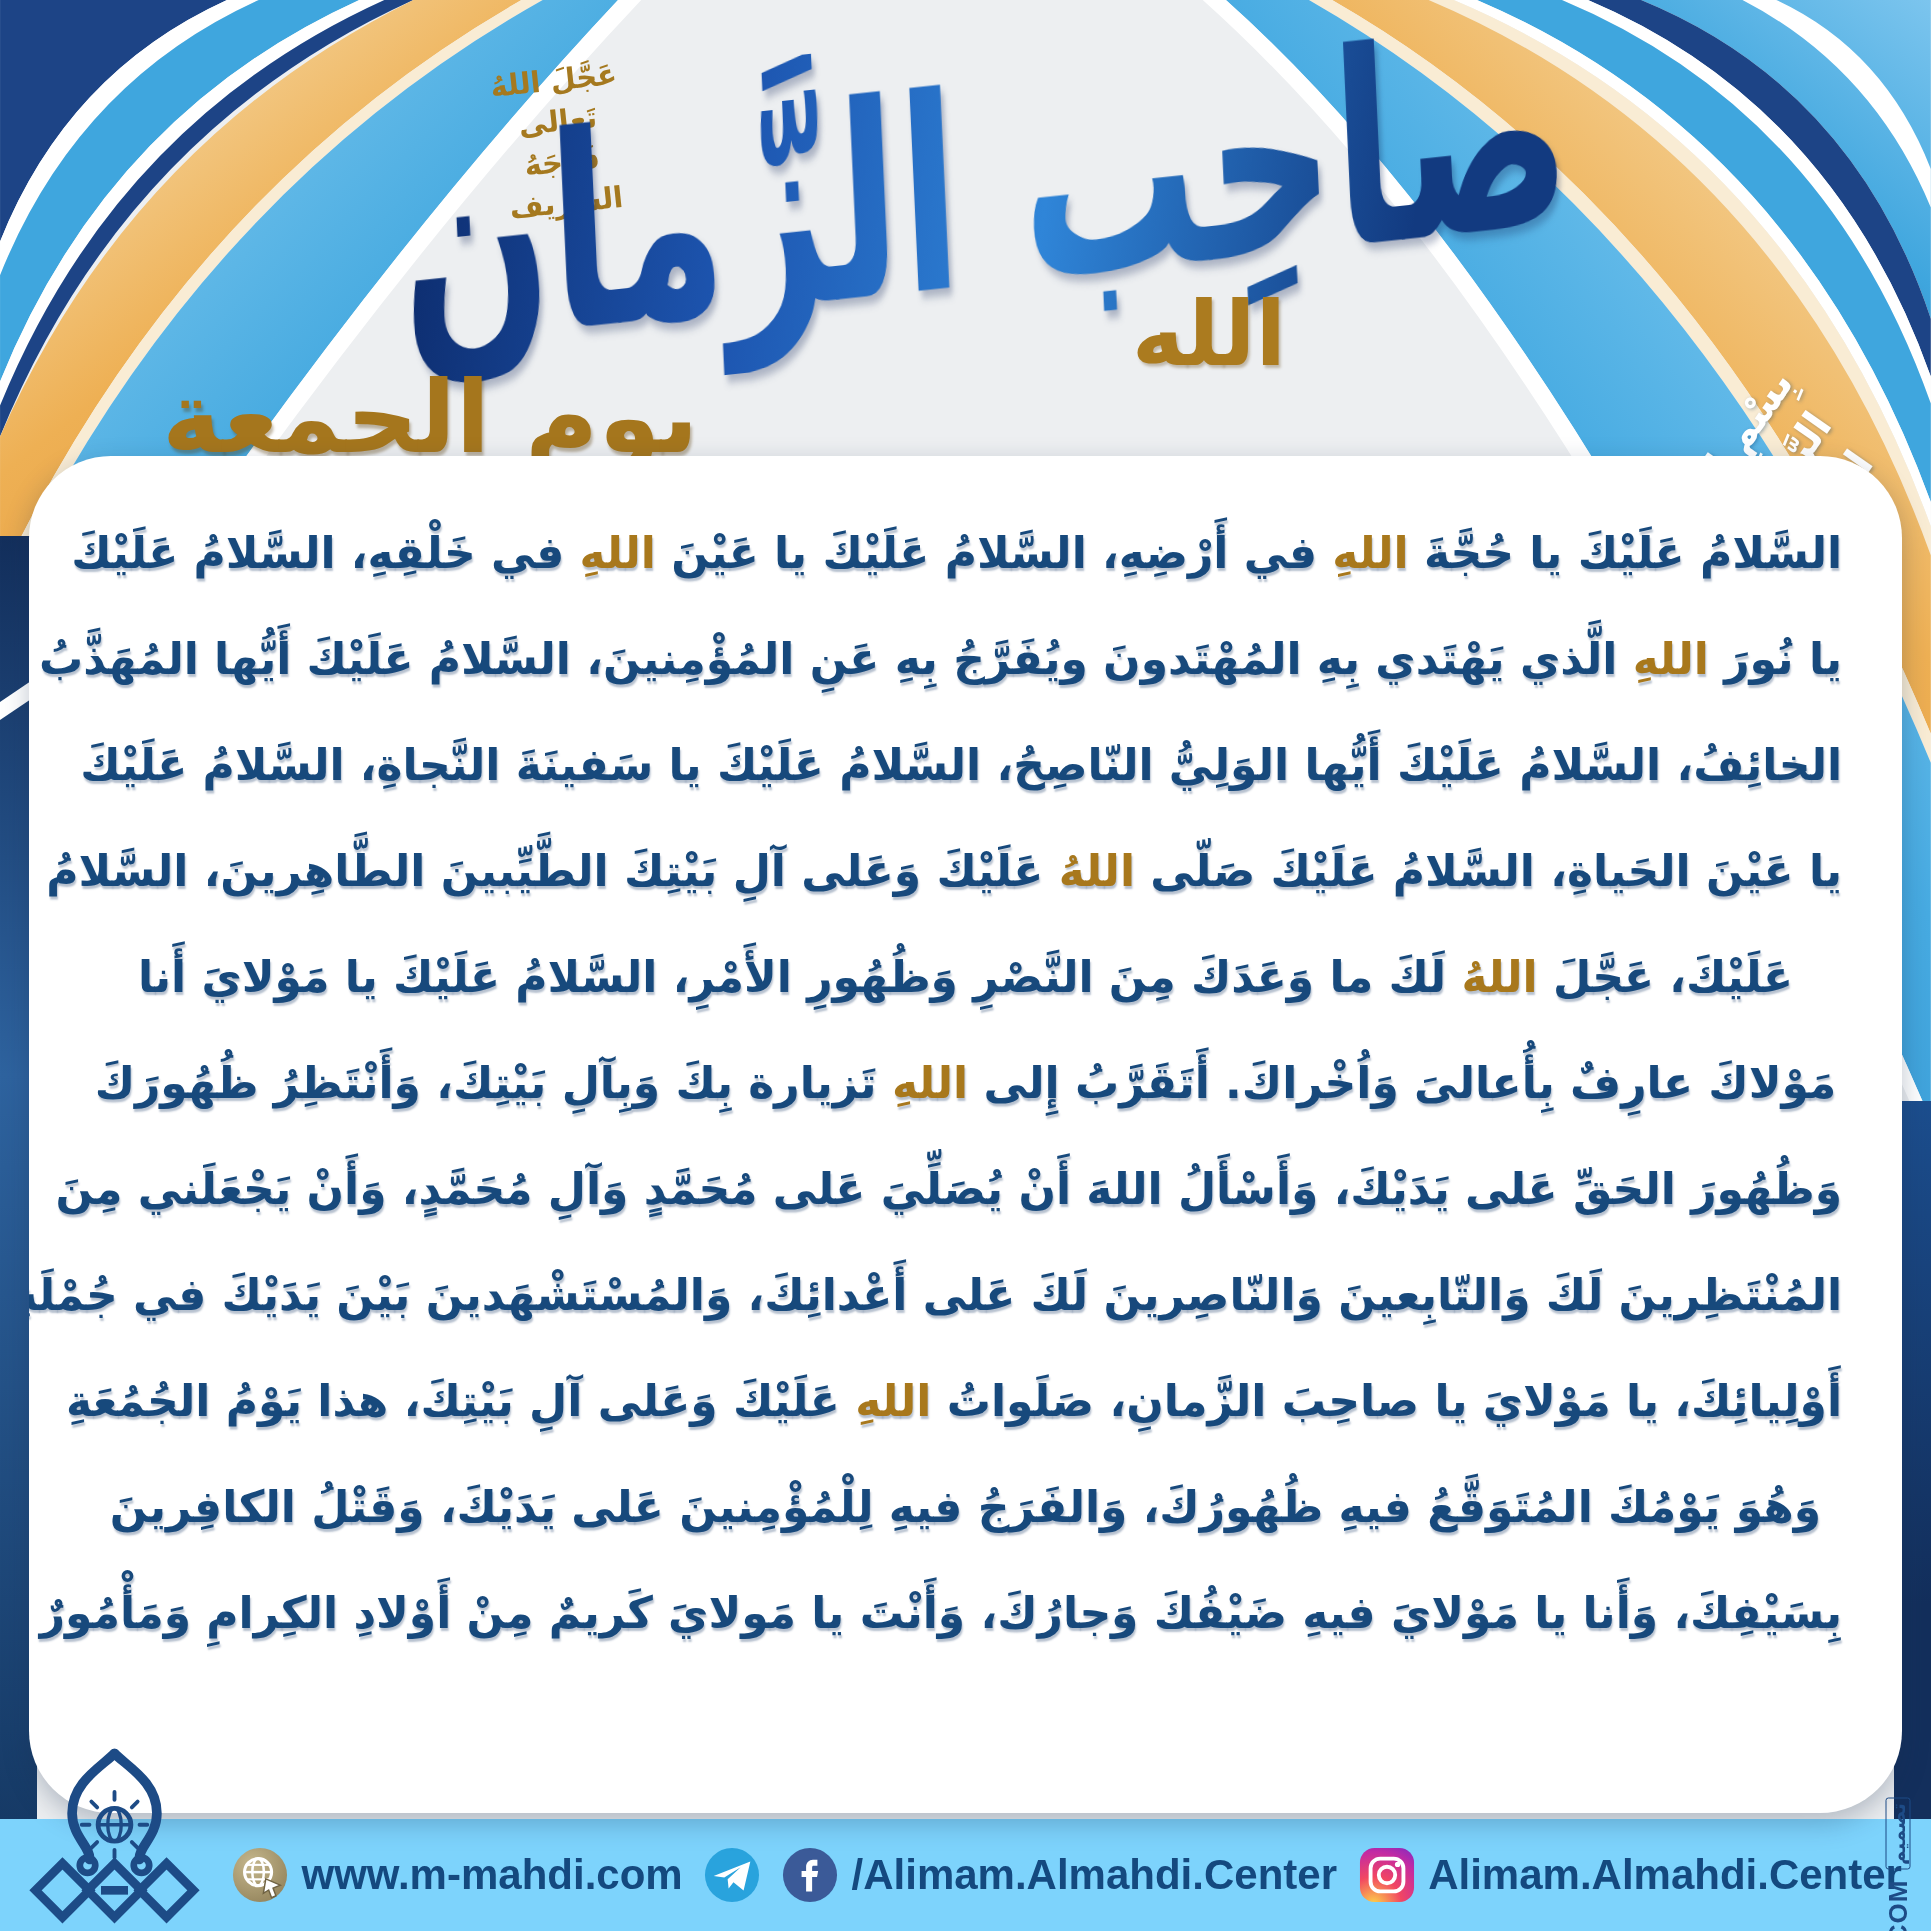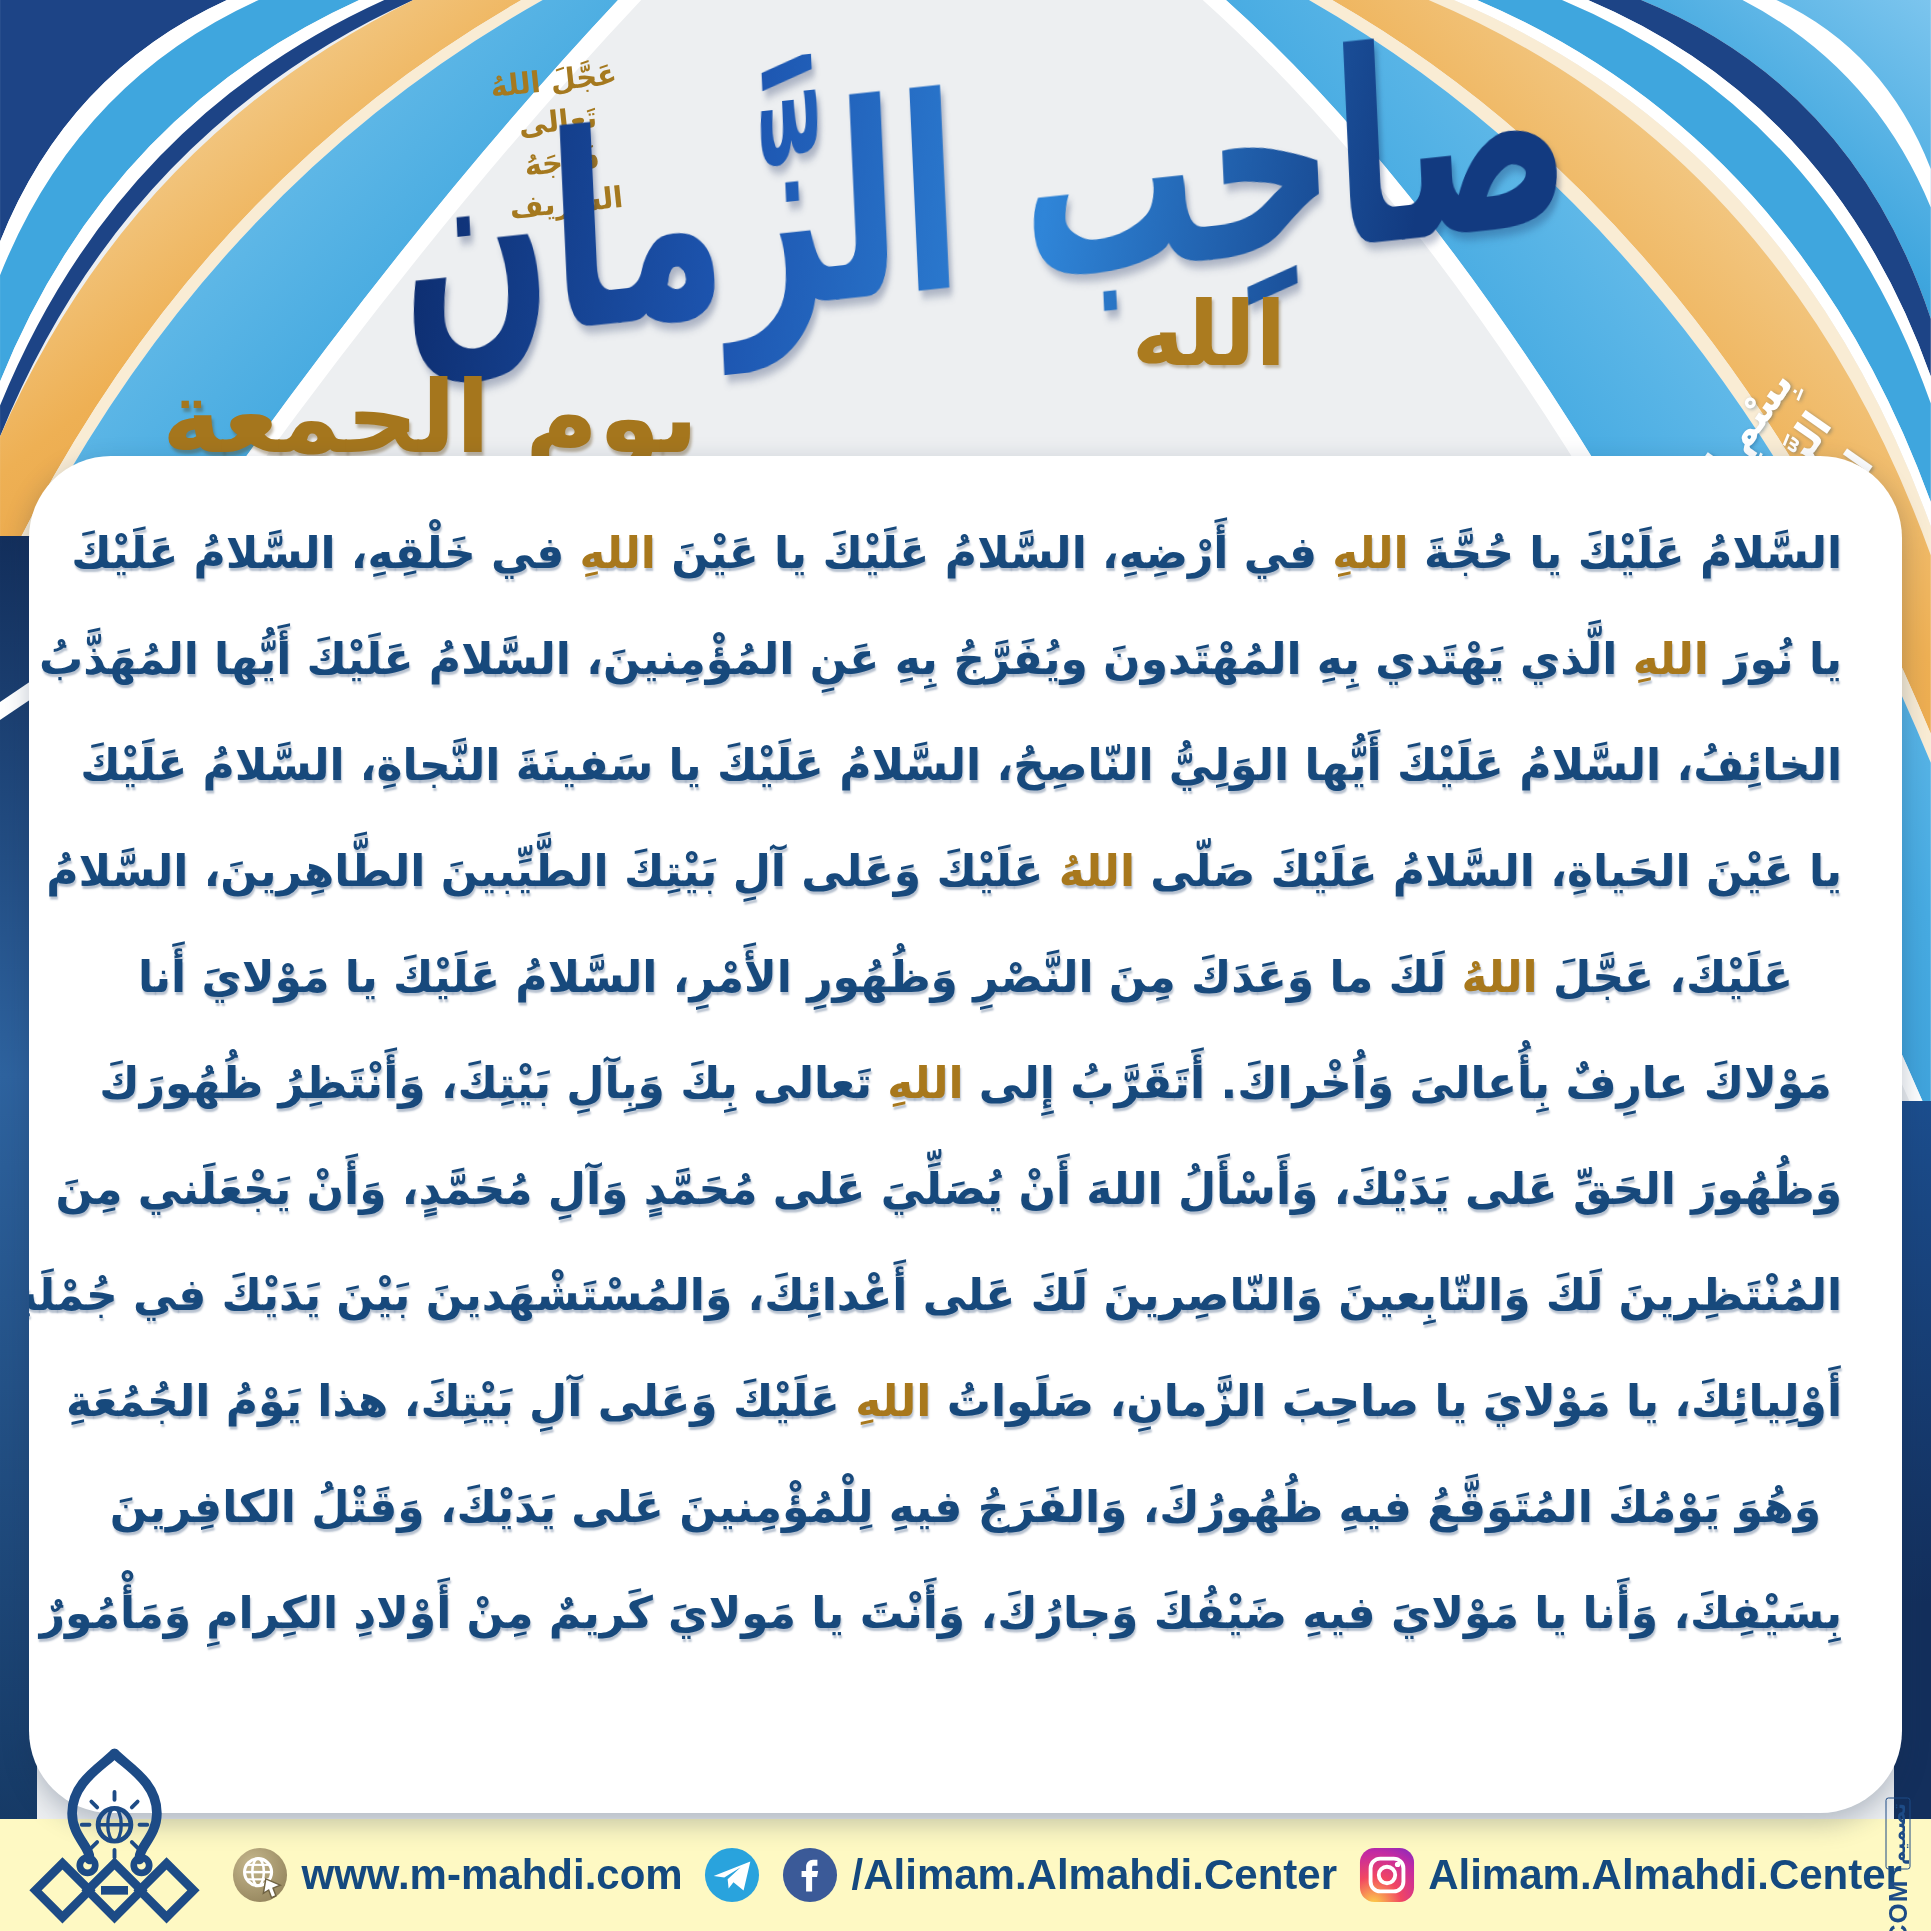--- a/index.html
+++ b/index.html
@@ -44,21 +44,21 @@
   .panel{position:absolute;left:29px;right:29px;top:456px;bottom:118px;z-index:3;
     background:#ffffff;border-radius:82px;padding:44px 60px;
     box-shadow:0 9.7px 27px rgba(25,45,80,.28);overflow:hidden;}
   .line{direction:rtl;unicode-bidi:isolate;white-space:nowrap;text-align:center;
     font-weight:bold;font-size:44px;line-height:106px;color:#17497c;
     text-shadow:1px 2.9px 1.9px rgba(15,50,95,.30);}
   .line .g{color:#a8781c;}
 
   
   .footer{position:absolute;left:0;right:0;bottom:0;height:112px;z-index:2;
-    background:#fef9c3;display:flex;align-items:center;direction:ltr;
+    background:#7dd3fc;display:flex;align-items:center;direction:ltr;
     padding:0 29px 0 232px;box-sizing:border-box;justify-content:space-between;}
   .fitem{display:flex;align-items:center;gap:13.5px;
     font-family:"Liberation Sans","DejaVu Sans",sans-serif;
     font-weight:bold;font-size:42px;color:#14497f;white-space:nowrap;}
   .fitem svg{display:block;}
 
   .center-logo{position:absolute;left:11.6px;bottom:5.8px;z-index:5;}
 
   .credit{position:absolute;right:17.4px;bottom:133px;z-index:4;
     transform:rotate(-90deg);transform-origin:bottom right;
@@ -140,21 +140,21 @@
   <div class="ziyara-label" dir="rtl">الله</div>
   <div class="friday-label" dir="rtl">يوم الجمعة</div>
   <div class="bismillah" dir="rtl">بِسْمِ اللهِ الرَّحْمنِ الرَّحِيم</div>
 
   <div class="panel" id="prayer-panel">
       <div class="line" dir="rtl"><span>السَّلامُ عَلَيْكَ يا حُجَّةَ </span><span class="g">اللهِ</span><span> في أَرْضِهِ، السَّلامُ عَلَيْكَ يا عَيْنَ </span><span class="g">اللهِ</span><span> في خَلْقِهِ، السَّلامُ عَلَيْكَ</span></div>
       <div class="line" dir="rtl"><span>يا نُورَ </span><span class="g">اللهِ</span><span> الَّذي يَهْتَدي بِهِ المُهْتَدونَ ويُفَرَّجُ بِهِ عَنِ المُؤْمِنينَ، السَّلامُ عَلَيْكَ أَيُّها المُهَذَّبُ</span></div>
       <div class="line" dir="rtl"><span>الخائِفُ، السَّلامُ عَلَيْكَ أَيُّها الوَلِيُّ النّاصِحُ، السَّلامُ عَلَيْكَ يا سَفينَةَ النَّجاةِ، السَّلامُ عَلَيْكَ</span></div>
       <div class="line" dir="rtl"><span>يا عَيْنَ الحَياةِ، السَّلامُ عَلَيْكَ صَلّى </span><span class="g">اللهُ</span><span> عَلَيْكَ وَعَلى آلِ بَيْتِكَ الطَّيِّبينَ الطَّاهِرينَ، السَّلامُ</span></div>
       <div class="line" dir="rtl"><span>عَلَيْكَ، عَجَّلَ </span><span class="g">اللهُ</span><span> لَكَ ما وَعَدَكَ مِنَ النَّصْرِ وَظُهُورِ الأَمْرِ، السَّلامُ عَلَيْكَ يا مَوْلايَ أَنا</span></div>
-      <div class="line" dir="rtl"><span>مَوْلاكَ عارِفٌ بِأُعالىَ وَاُخْراكَ. أَتَقَرَّبُ إِلى </span><span class="g">اللهِ</span><span> تَعالى بِكَ وَبِآلِ بَيْتِكَ، وَأَنْتَظِرُ ظُهُورَكَ</span></div>
+      <div class="line" dir="rtl"><span>مَوْلاكَ عارِفٌ بِأُعالىَ وَاُخْراكَ. أَتَقَرَّبُ إِلى </span><span class="g">اللهِ</span><span> تَزيارة بِكَ وَبِآلِ بَيْتِكَ، وَأَنْتَظِرُ ظُهُورَكَ</span></div>
       <div class="line" dir="rtl"><span>وَظُهُورَ الحَقِّ عَلى يَدَيْكَ، وَأَسْأَلُ اللهَ أَنْ يُصَلِّيَ عَلى مُحَمَّدٍ وَآلِ مُحَمَّدٍ، وَأَنْ يَجْعَلَني مِنَ</span></div>
       <div class="line" dir="rtl"><span>المُنْتَظِرينَ لَكَ وَالتّابِعينَ وَالنّاصِرينَ لَكَ عَلى أَعْدائِكَ، وَالمُسْتَشْهَدينَ بَيْنَ يَدَيْكَ في جُمْلَةِ</span></div>
       <div class="line" dir="rtl"><span>أَوْلِيائِكَ، يا مَوْلايَ يا صاحِبَ الزَّمانِ، صَلَواتُ </span><span class="g">اللهِ</span><span> عَلَيْكَ وَعَلى آلِ بَيْتِكَ، هذا يَوْمُ الجُمُعَةِ</span></div>
       <div class="line" dir="rtl"><span>وَهُوَ يَوْمُكَ المُتَوَقَّعُ فيهِ ظُهُورُكَ، وَالفَرَجُ فيهِ لِلْمُؤْمِنينَ عَلى يَدَيْكَ، وَقَتْلُ الكافِرينَ</span></div>
       <div class="line" dir="rtl"><span>بِسَيْفِكَ، وَأَنا يا مَوْلايَ فيهِ ضَيْفُكَ وَجارُكَ، وَأَنْتَ يا مَولايَ كَريمٌ مِنْ أَوْلادِ الكِرامِ وَمَأْمُورٌ</span></div>
     </div>
 
   <div class="footer">
     <div class="fitem">
       <svg width="56" height="56" viewBox="0 0 58 58">

